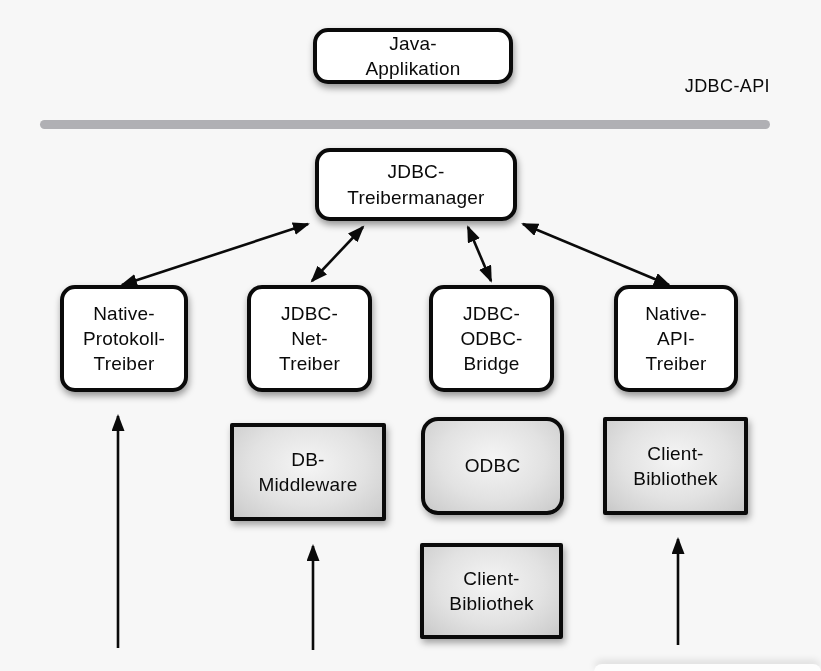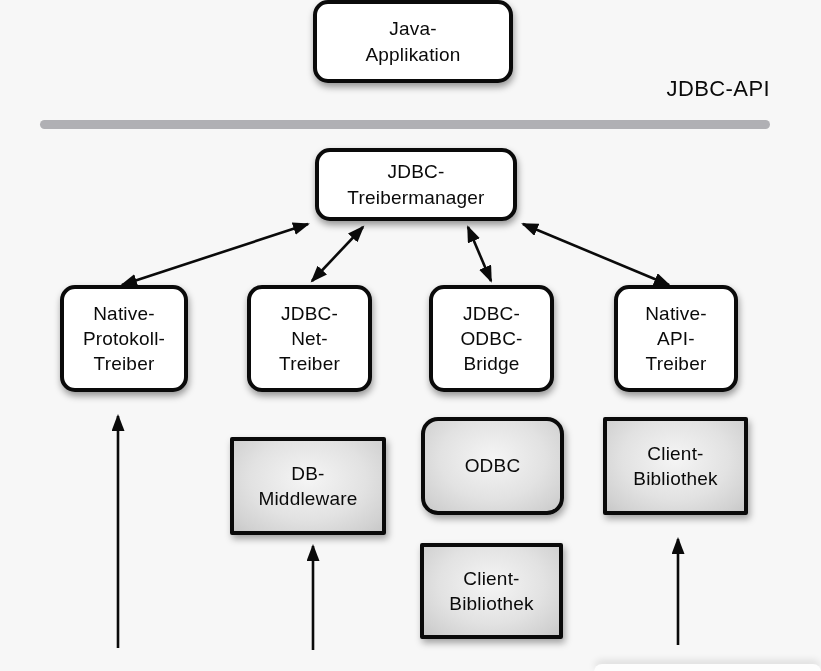--- a/index.html
+++ b/index.html
@@ -27,40 +27,40 @@
     border-radius:15px;
     box-shadow:1px 4px 7px rgba(0,0,0,0.40);
   }
   .gray-node{
     background:radial-gradient(ellipse at 50% 42%, #f5f5f5 0%, #e2e2e2 55%, #d2d2d2 85%, #c8c8c8 100%);
     border:4px solid #0a0a0a;
     border-radius:2px;
     box-shadow:2px 4px 7px rgba(0,0,0,0.35);
   }
 
-  #java-app        {left:313px;top:0;width:200px;height:83px;}
+  #java-app        {left:313px;top:28px;width:200px;height:56px;}
   #treibermanager  {left:315px;top:148px;width:202px;height:73px;}
 
   #native-protokoll{left:60px; top:285px;width:128px;height:107px;}
   #jdbc-net        {left:247px;top:285px;width:125px;height:107px;}
   #jdbc-odbc       {left:429px;top:285px;width:125px;height:107px;}
   #native-api      {left:614px;top:285px;width:124px;height:107px;}
 
-  #db-middleware   {left:230px;top:437px;width:156px;height:98px;}
+  #db-middleware   {left:230px;top:423px;width:156px;height:98px;}
   #odbc            {left:421px;top:417px;width:143px;height:98px;border-radius:17px;}
   #client-bib-right{left:603px;top:417px;width:145px;height:98px;}
   #client-bib-mid  {left:420px;top:543px;width:143px;height:96px;}
 
   #divider{
     position:absolute;left:40px;top:120px;width:730px;height:9px;
     background:#b0b0b4;border-radius:5px;
   }
   #api-label{
     position:absolute;right:51px;top:76px;
-    font-size:22px;letter-spacing:0.4px;
+    font-size:18px;letter-spacing:0.4px;
   }
   #arrow-layer{position:absolute;left:0;top:0;pointer-events:none;}
   #cutoff-box-top{
     position:absolute;left:594px;top:664px;width:227px;height:8px;
     background:#fdfdfd;border-radius:9px 9px 0 0;
     box-shadow:0 -4px 7px rgba(0,0,0,0.10);
   }
 </style>
 </head>
 <body>

